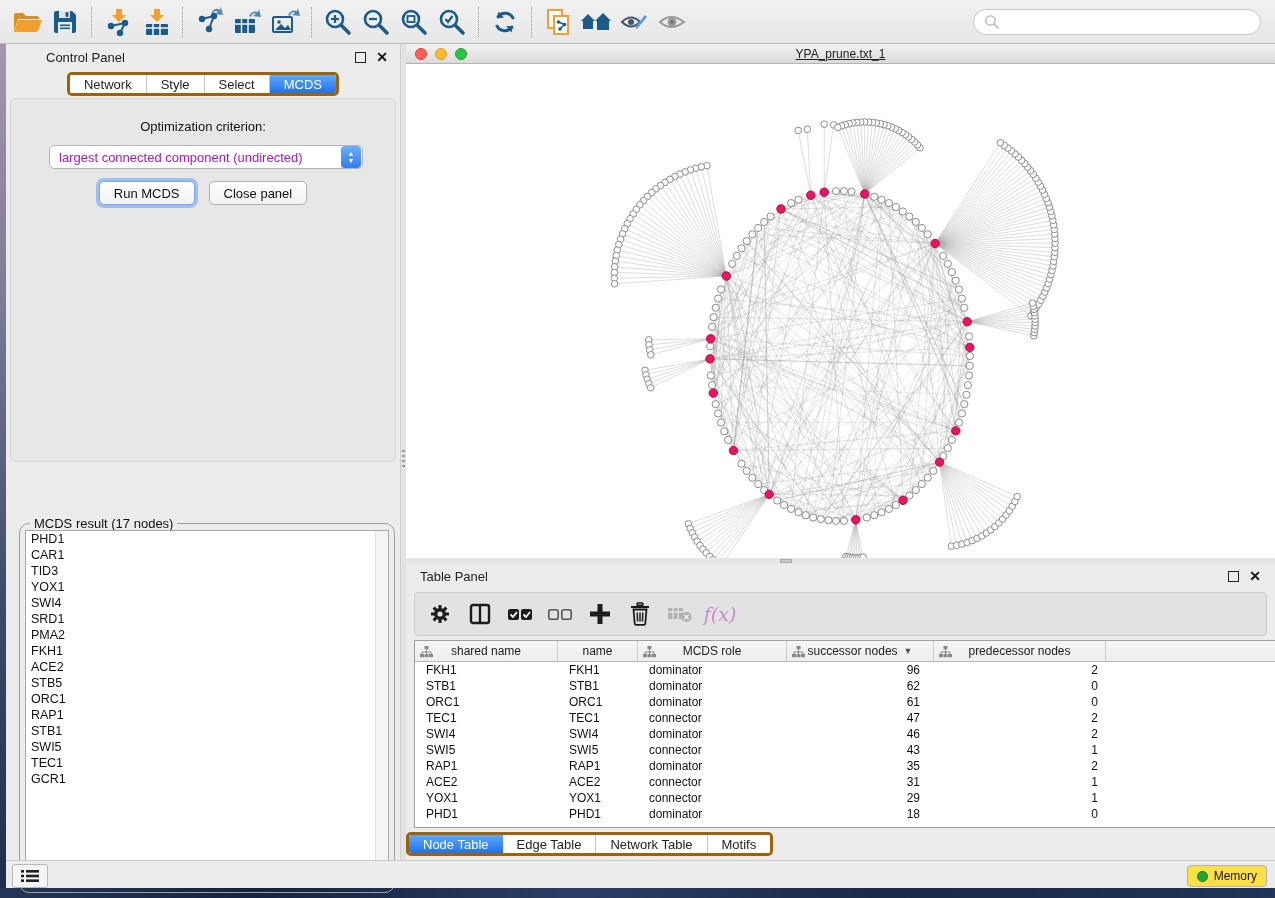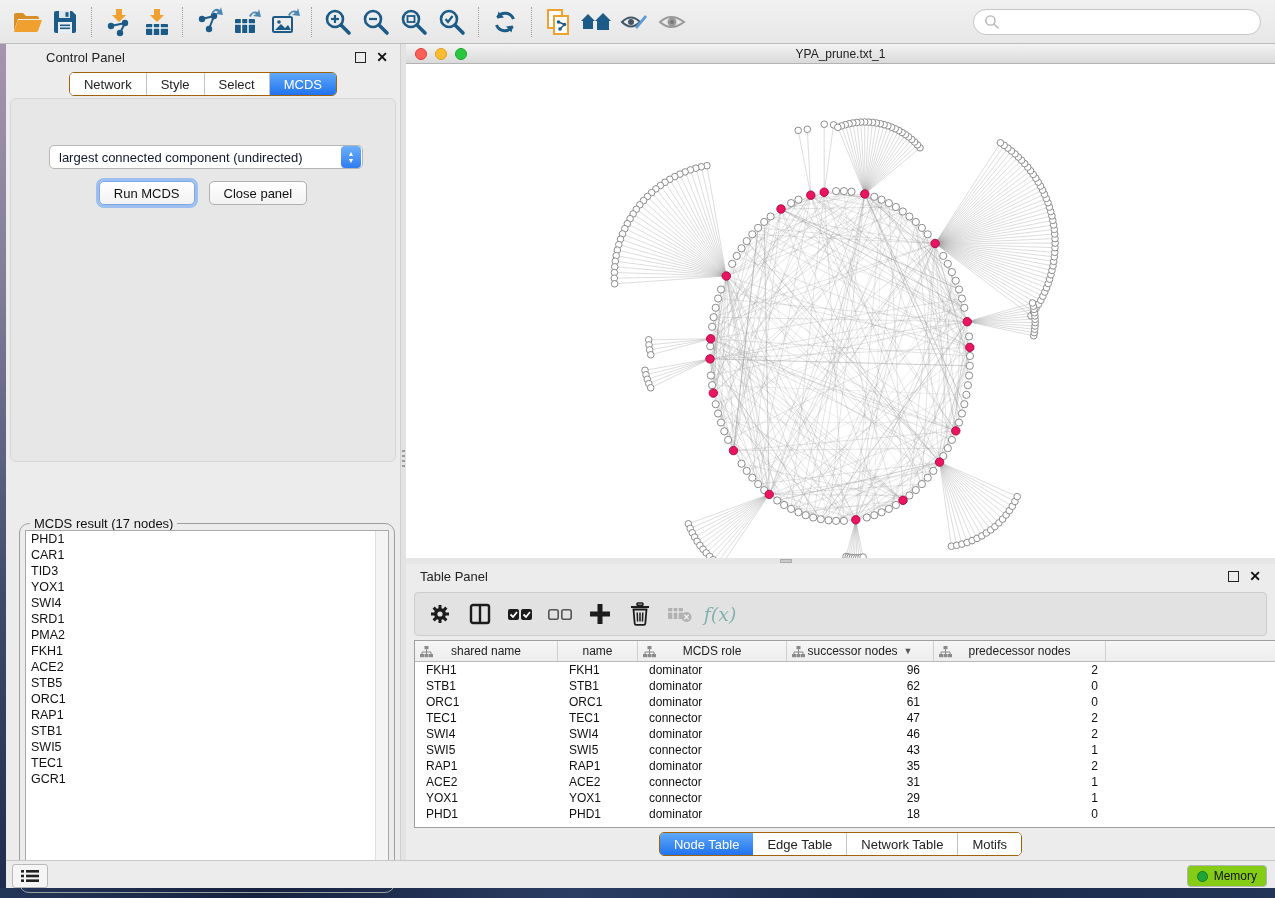--- a/index.html
+++ b/index.html
@@ -25,31 +25,31 @@
 
   
   .panel-title { font-size:13px; color:#222; }
   .wctl { display:flex; gap:10px; align-items:center; }
   .wctl .sq { width:11px; height:11px; border:1.6px solid #222; display:inline-block; }
   .wctl .x { font-size:14px; font-weight:bold; color:#111; line-height:11px; }
 
   
   .control-panel { position:absolute; left:6px; top:44px; width:394px; height:816px; background:#ececec; }
   .cp-header { height:26px; display:flex; align-items:center; justify-content:space-between; padding:0 12px 0 8px;margin-left:32px; }
-  .seg-tabs { display:flex; background:#fff; border:1px solid #a16207; border-radius:5px; overflow:hidden; height:24px; }
+  .seg-tabs { display:flex; background:#fff; border:3px solid #a16207; border-radius:5px; overflow:hidden; height:24px; }
   .seg { padding:0 14px; display:flex; align-items:center; font-size:13px; color:#222; border-right:1px solid #c4c4c4; background:#fff; }
   .seg:last-child { border-right:none; }
   .seg.sel { background:linear-gradient(#5fa9f8,#2072ef); color:#fff; border-right:none; }
   .cp-tabsrow { display:flex; justify-content:center; margin-top:2px; }
   .cp-sub { position:absolute; left:4px; top:54px; width:386px; height:364px; background:#e7e7e7;
     border:1px solid #d6d6d6; border-radius:6px; }
   .opt-label { text-align:center; font-size:13px; margin-top:20px; color:#111; }
   .dropdown { position:absolute; left:38px; top:46px; width:314px; height:24px; background:#fff;
     border:1px solid #b5b5b5; border-radius:5px; display:flex; align-items:center; }
-  .dropdown .dd-text { flex:1; padding-left:9px; font-size:13px; color:#0f172a; white-space:nowrap; overflow:hidden; }
+  .dropdown .dd-text { flex:1; padding-left:9px; font-size:13px; color:#a21caf; white-space:nowrap; overflow:hidden; }
   .dd-stepper { width:20px; height:22px; border-radius:4px; background:linear-gradient(#6cb0f9,#2e7cf0);
     margin:0 1px; display:flex; flex-direction:column; align-items:center; justify-content:center; gap:1px; }
   .dd-stepper span { color:#fff; font-size:7px; line-height:6px; }
   .btn { background:linear-gradient(#ffffff,#f2f2f2); border:1px solid #b0b0b0; border-radius:5px;
     height:24px; padding:0 14px; font-size:13px; color:#111; display:flex; align-items:center; }
   .btn.focus { box-shadow:0 0 0 3px rgba(96,158,246,.55); border-color:#7aa8e8; }
   .cp-btnrow { position:absolute; left:0; top:82px; width:100%; display:flex; justify-content:center; gap:14px; }
 
   .mcds-box { position:absolute; left:8px; top:424px; width:376px; height:370px;
     border:1px solid #9f9f9f; border-radius:10px; }
@@ -65,52 +65,52 @@
     background:repeating-linear-gradient(#9a9a9a 0 2px, transparent 2px 5px); }
   .hsplit { position:absolute; left:406px; top:558px; width:869px; height:6px; background:#e6e6e6; }
   .hsplit .grip { position:absolute; left:374px; top:1px; width:12px; height:4px; background:#c9c9c9; border:1px solid #ababab; }
 
   
   .netwin-title { position:absolute; left:406px; top:44px; width:869px; height:20px;
     background:linear-gradient(#f3f3f3,#dadada); border-bottom:1px solid #b3b3b3;
     display:flex; align-items:center; }
   .lights { display:flex; gap:8px; margin-left:9px; }
   .light { width:12px; height:12px; border-radius:50%; }
-  .net-title { position:absolute; left:0; width:100%; text-align:center; font-size:12px; color:#222; }
+  .net-title { position:absolute; left:0; width:100%; text-align:center; font-size:12px; color:#222;text-decoration:underline; }
   .net-canvas { position:absolute; left:406px; top:64px; width:869px; height:494px; background:#fff; overflow:hidden; }
 
   
   .table-panel { position:absolute; left:406px; top:564px; width:869px; height:296px; background:#ececec; }
   .tp-header { height:24px; display:flex; align-items:center; justify-content:space-between; padding:0 14px 0 14px; }
   .tp-toolbar { position:absolute; left:8px; top:28px; width:853px; height:44px; background:#e2e2e2;
     border:1px solid #cdcdcd; border-radius:4px; display:flex; align-items:center; gap:14px; padding:0 12px; }
   .tpi { width:26px; height:26px; display:flex; align-items:center; justify-content:center; }
   .tpi.disabled { opacity:.45; }
-  .fx { font-family:"DejaVu Serif", serif; font-style:italic; font-size:19px; color:#0f766e;text-align:right; }
+  .fx { font-family:"DejaVu Serif", serif; font-style:italic; font-size:19px; color:#a21caf;text-align:right; }
 
   .dtable { position:absolute; left:8px; top:76px; width:959px; height:188px; background:#fff; border:1px solid #9f9f9f; }
   .thead { display:flex; height:21px; background:linear-gradient(#f6f6f6,#ededed); border-bottom:1px solid #b9b9b9; }
   .th { position:relative; display:flex; align-items:center; justify-content:center; font-size:12px; color:#222;
     border-right:1px solid #cfcfcf; height:100%; }
   .th .hier { position:absolute; left:5px; top:5px; }
   .th .sortchev { margin-left:6px; color:#555; font-size:9px; }
   .tbody { position:relative; }
   .tr { display:flex; height:16px; align-items:center; }
   .td { font-size:12px; color:#111; overflow:hidden; white-space:nowrap; height:16px; line-height:16px; }
   .td.l { padding-left:11px; } .td.r { text-align:right; }
   .tbl-scroll { position:absolute; right:1px; top:22px; width:13px; height:163px; background:#f6f6f6; border-left:1px solid #e2e2e2; }
   .tbl-thumb { position:absolute; left:2px; top:6px; width:9px; height:96px; background:#c2c2c2; border-radius:5px; }
 
-  .tp-tabsrow { position:absolute; left:0; top:268px; width:100%; display:flex; justify-content:center; }
+  .tp-tabsrow { position:absolute; left:0; top:268px; width:100%; display:flex; justify-content:flex-start; }
 
   
   .statusbar { position:absolute; left:6px; top:860px; width:1269px; height:28px; background:#ececec; border-top:1px solid #c9c9c9; }
   .list-btn { position:absolute; left:6px; top:3px; width:36px; height:24px; background:#f5f5f5;
     border:1px solid #b9b9b9; border-radius:3px; display:flex; align-items:center; justify-content:center; }
-  .mem-btn { position:absolute; right:8px; top:4px; height:22px; background:#84cc16; border:1px solid #b3b3b3;
+  .mem-btn { position:absolute; right:8px; top:4px; height:22px; background:#fde047; border:1px solid #b3b3b3;
     border-radius:4px; display:flex; align-items:center; gap:6px; padding:0 9px; font-size:12px; color:#111; }
   .mem-dot { width:11px; height:11px; border-radius:50%; background:#1fa637; border:1px solid #157b27; }
 </style>
 </head>
 <body>
 
 <div class="wall-left"></div>
 <div class="wall-bottom"></div>
 
 <div class="toolbar">
@@ -279,20 +279,21 @@
   <div class="cp-tabsrow">
       <div class="seg-tabs" id="cp-tabs">
         <div class="seg">Network</div>
         <div class="seg">Style</div>
         <div class="seg">Select</div>
         <div class="seg sel">MCDS</div>
       </div>
     </div>
 
   <div class="cp-sub">
+    <div class="opt-label">Optimization criterion:</div>
     <div class="dropdown">
       <span class="dd-text">largest connected component (undirected)</span>
       <span class="dd-stepper">
           <span>▲</span>
           <span>▼</span>
         </span>
     </div>
     <div class="cp-btnrow">
       <button class="btn focus">Run MCDS</button>
       <button class="btn">Close panel</button>

